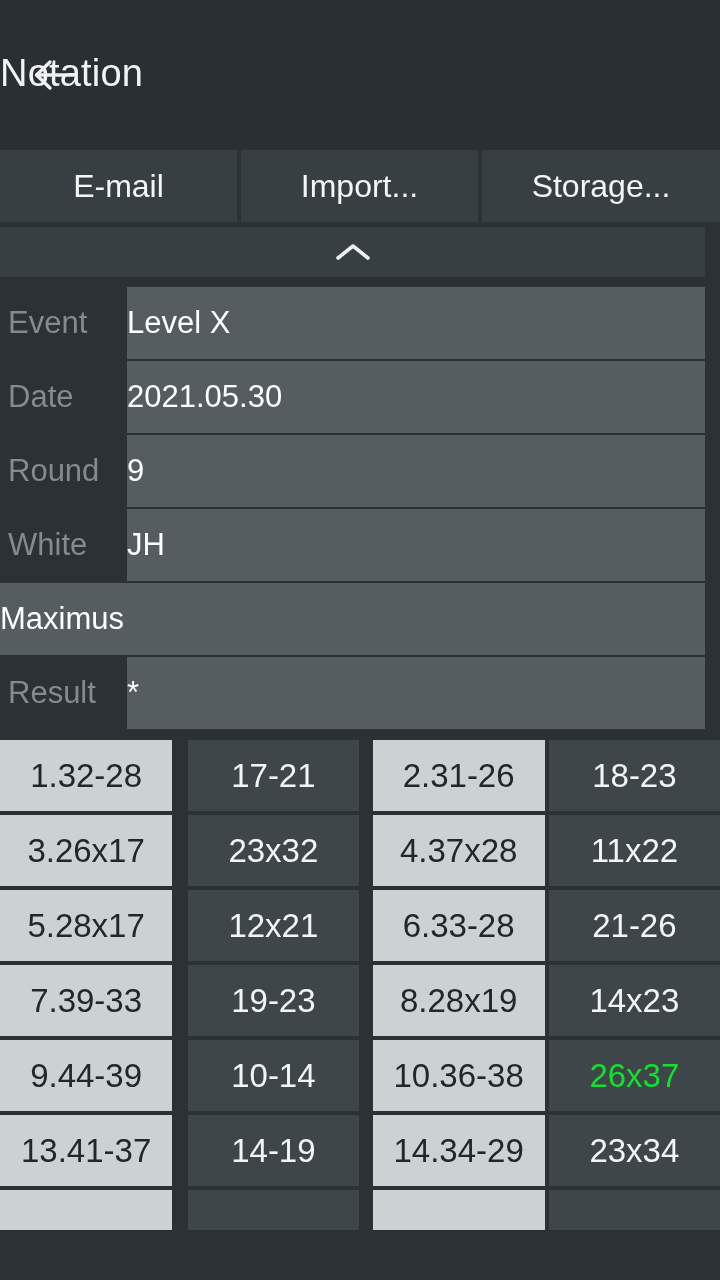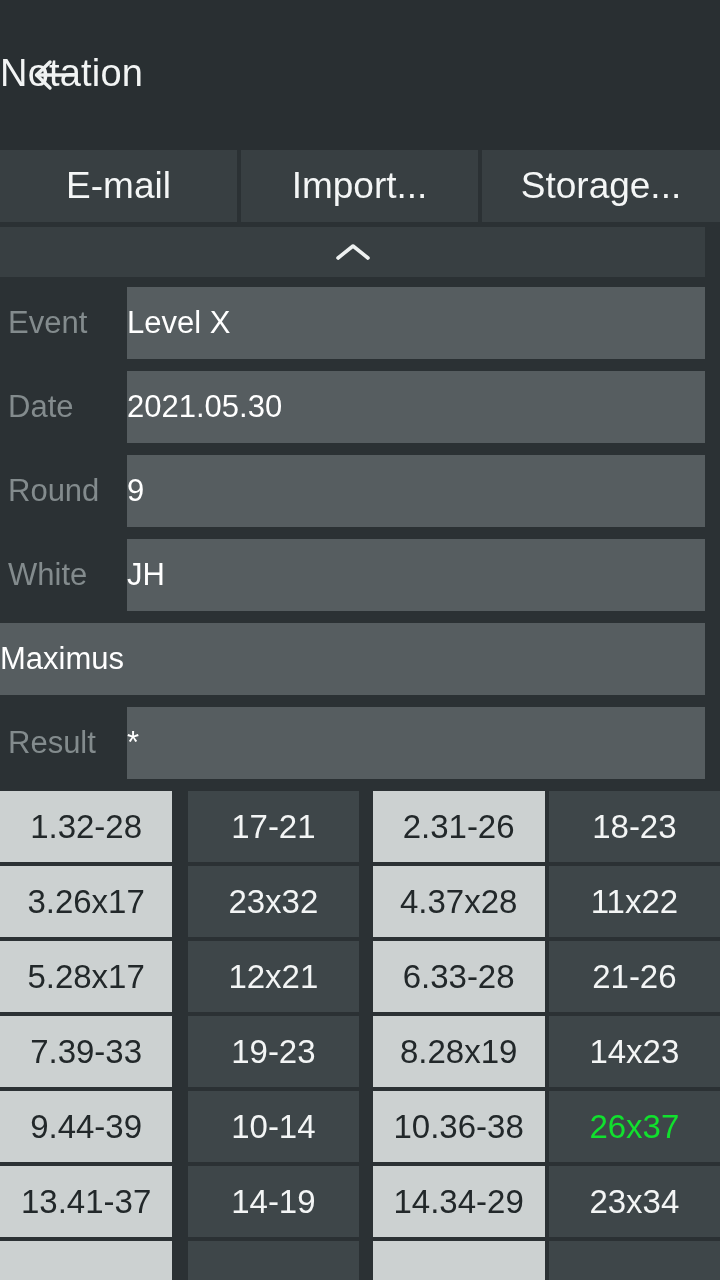--- a/index.html
+++ b/index.html
@@ -37,21 +37,21 @@
   
   .tabrow{
     display:flex;
     gap:4px;
     height:72px;
     padding:0 0 0 0;
   }
   .tab-btn{
     background:#383f42;
     color:#f4f6f6;
-    font-size:37px;
+    font-size:32px;
     display:flex; align-items:center; justify-content:center;
     cursor:pointer;
     border:none;
     font-family:inherit;
   }
   .tab-btn.t1{ width:237px; }
   .tab-btn.t2{ width:237px; }
   .tab-btn.t3{ width:238px; }
 
   
@@ -66,21 +66,21 @@
   .collapse-bar svg{ display:block; }
 
   
   .fields{
     margin-top:10px;
   }
   .field-row{
     display:flex;
     align-items:stretch;
     height:72px;
-    margin-bottom:12px;
+    margin-bottom:2px;
   }
   .field-label{
     width:127px;
     color:#838b8d;
     font-size:31px;
     display:flex; align-items:center;
     padding-left:8px;
   }
   .field-value{
     flex:1;

